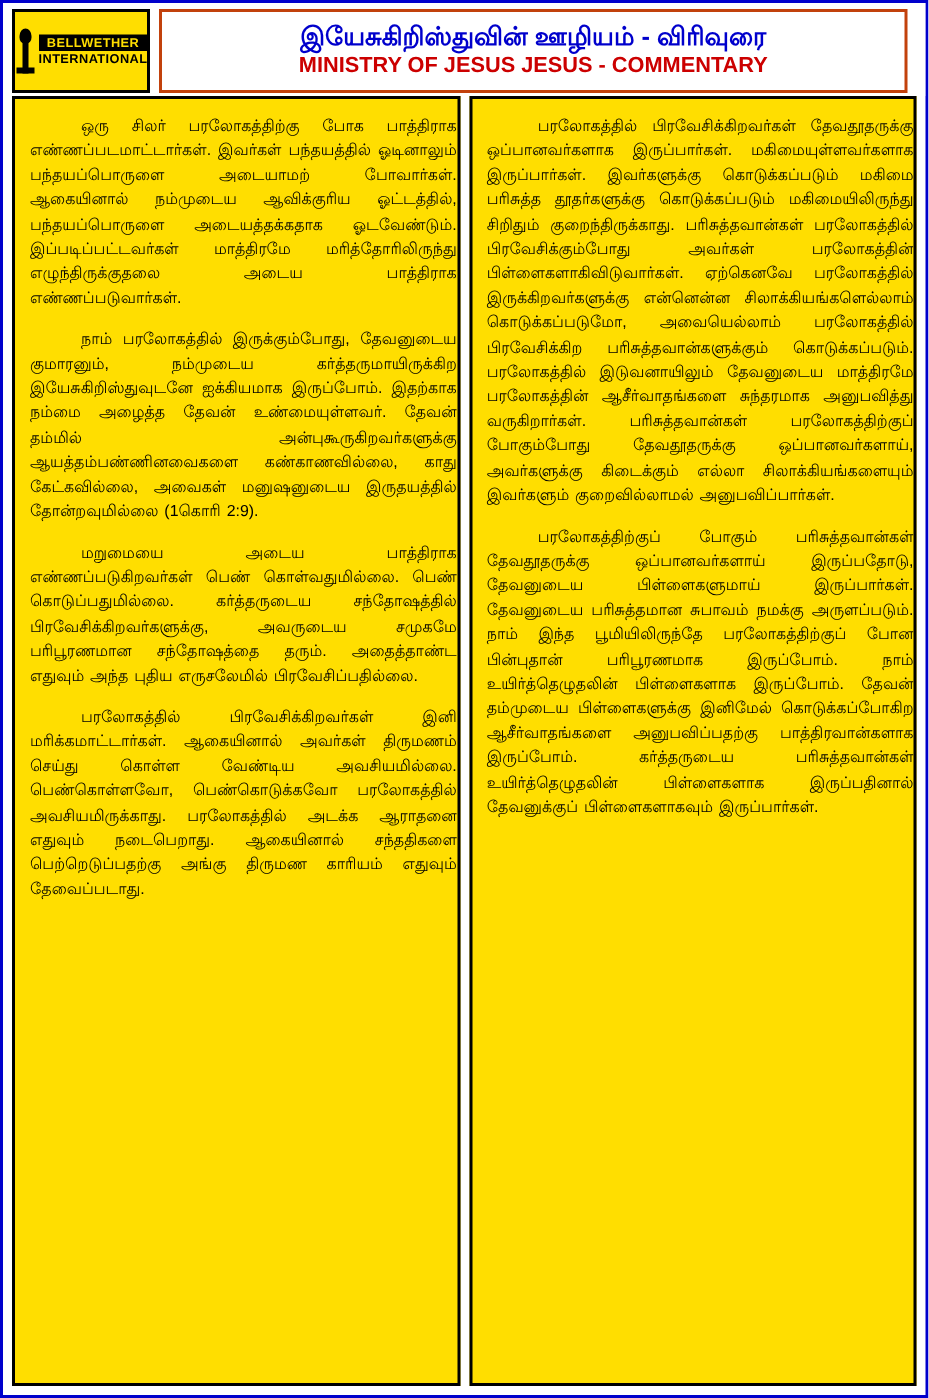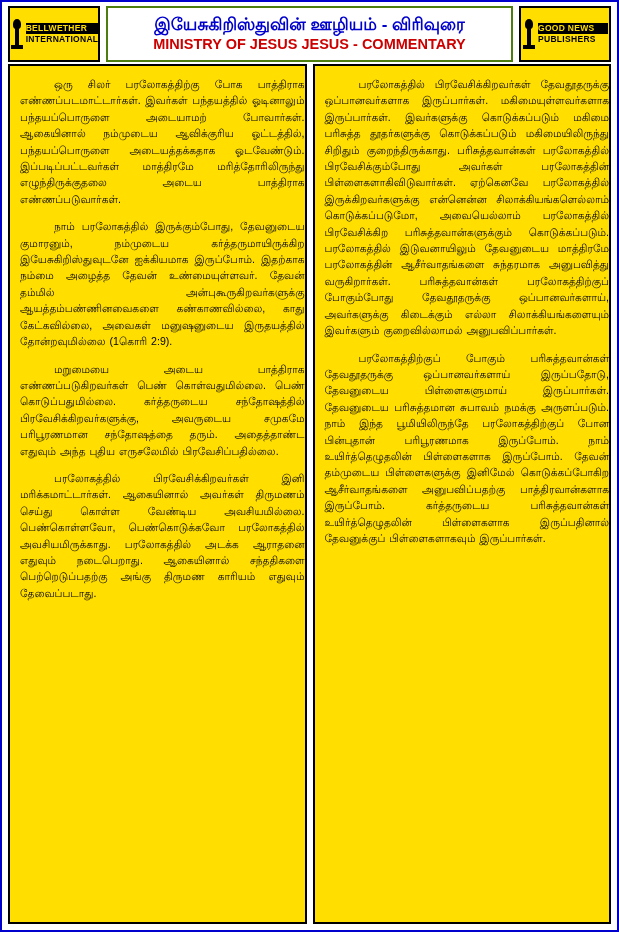--- a/index.html
+++ b/index.html
@@ -34,21 +34,21 @@
     box-sizing: border-box;
     background: #ffde00;
     display: flex;
     flex-direction: column;
     align-items: center;
     justify-content: center;
     padding: 2px 1px;
   }
   .logo-box .logo-line {
     width: 100%;
-    text-align: left;
+    text-align: center;
     font-weight: bold;
     font-size: 8.5px;
     letter-spacing: 0.3px;
     line-height: 11px;
     color: #000000;
     background: #ffde00;
   }
   .logo-box .logo-line.inv {
     background: #000000;
     color: #ffde00;
@@ -81,21 +81,21 @@
   }
   .torch .base {
     position: absolute;
     bottom: 0; left: 1px;
     width: 12px; height: 4px;
     background: #000;
   }
   .title-box {
     flex: 1;
     margin: 0 6px;
-    border: 2px solid #4d7c0f;
+    border: 2px solid #c2410c;
     box-sizing: border-box;
     background: #ffffff;
     display: flex;
     flex-direction: column;
     align-items: center;
     justify-content: center;
     padding: 1px 0;
   }
   .title-ta {
     font-size: 17px;
@@ -162,33 +162,20 @@
           <div class="logo-line">INTERNATIONAL</div>
         </div>
       </div>
     </div>
 
     <div class="title-box">
       <div class="title-ta">இயேசுகிறிஸ்துவின் ஊழியம் - விரிவுரை</div>
       <div class="title-en">MINISTRY OF JESUS JESUS - COMMENTARY</div>
     </div>
 
-    <div class="logo-box">
-      <div class="logo-inner">
-        <div class="torch">
-          <div class="flame"></div>
-            <div class="stick"></div>
-            <div class="base"></div>
-        </div>
-        <div style="flex:1">
-          <div class="logo-line inv">GOOD NEWS</div>
-          <div class="logo-line">PUBLISHERS</div>
-        </div>
-      </div>
-    </div>
 
   </div>
 
   <div class="body-wrap">
 
     <div class="col">
       <p class="para">ஒரு சிலர் பரலோகத்திற்கு போக பாத்திராக எண்ணப்படமாட்டார்கள். இவர்கள் பந்தயத்தில் ஓடினாலும் பந்தயப்பொருளை அடையாமற் போவார்கள். ஆகையினால் நம்முடைய ஆவிக்குரிய ஓட்டத்தில், பந்தயப்பொருளை அடையத்தக்கதாக ஓடவேண்டும். இப்படிப்பட்டவர்கள் மாத்திரமே மரித்தோரிலிருந்து எழுந்திருக்குதலை அடைய பாத்திராக எண்ணப்படுவார்கள்.</p>
       <p class="para">நாம் பரலோகத்தில் இருக்கும்போது, தேவனுடைய குமாரனும், நம்முடைய கர்த்தருமாயிருக்கிற இயேசுகிறிஸ்துவுடனே ஐக்கியமாக இருப்போம். இதற்காக நம்மை அழைத்த தேவன் உண்மையுள்ளவர். தேவன் தம்மில் அன்புகூருகிறவர்களுக்கு ஆயத்தம்பண்ணினவைகளை கண்காணவில்லை, காது கேட்கவில்லை, அவைகள் மனுஷனுடைய இருதயத்தில் தோன்றவுமில்லை (1கொரி 2:9).</p>
       <p class="para">மறுமையை அடைய பாத்திராக எண்ணப்படுகிறவர்கள் பெண் கொள்வதுமில்லை. பெண் கொடுப்பதுமில்லை. கர்த்தருடைய சந்தோஷத்தில் பிரவேசிக்கிறவர்களுக்கு, அவருடைய சமுகமே பரிபூரணமான சந்தோஷத்தை தரும். அதைத்தாண்ட எதுவும் அந்த புதிய எருசலேமில் பிரவேசிப்பதில்லை.</p>
       <p class="para">பரலோகத்தில் பிரவேசிக்கிறவர்கள் இனி மரிக்கமாட்டார்கள். ஆகையினால் அவர்கள் திருமணம் செய்து கொள்ள வேண்டிய அவசியமில்லை. பெண்கொள்ளவோ, பெண்கொடுக்கவோ பரலோகத்தில் அவசியமிருக்காது. பரலோகத்தில் அடக்க ஆராதனை எதுவும் நடைபெறாது. ஆகையினால் சந்ததிகளை பெற்றெடுப்பதற்கு அங்கு திருமண காரியம் எதுவும் தேவைப்படாது.</p>

